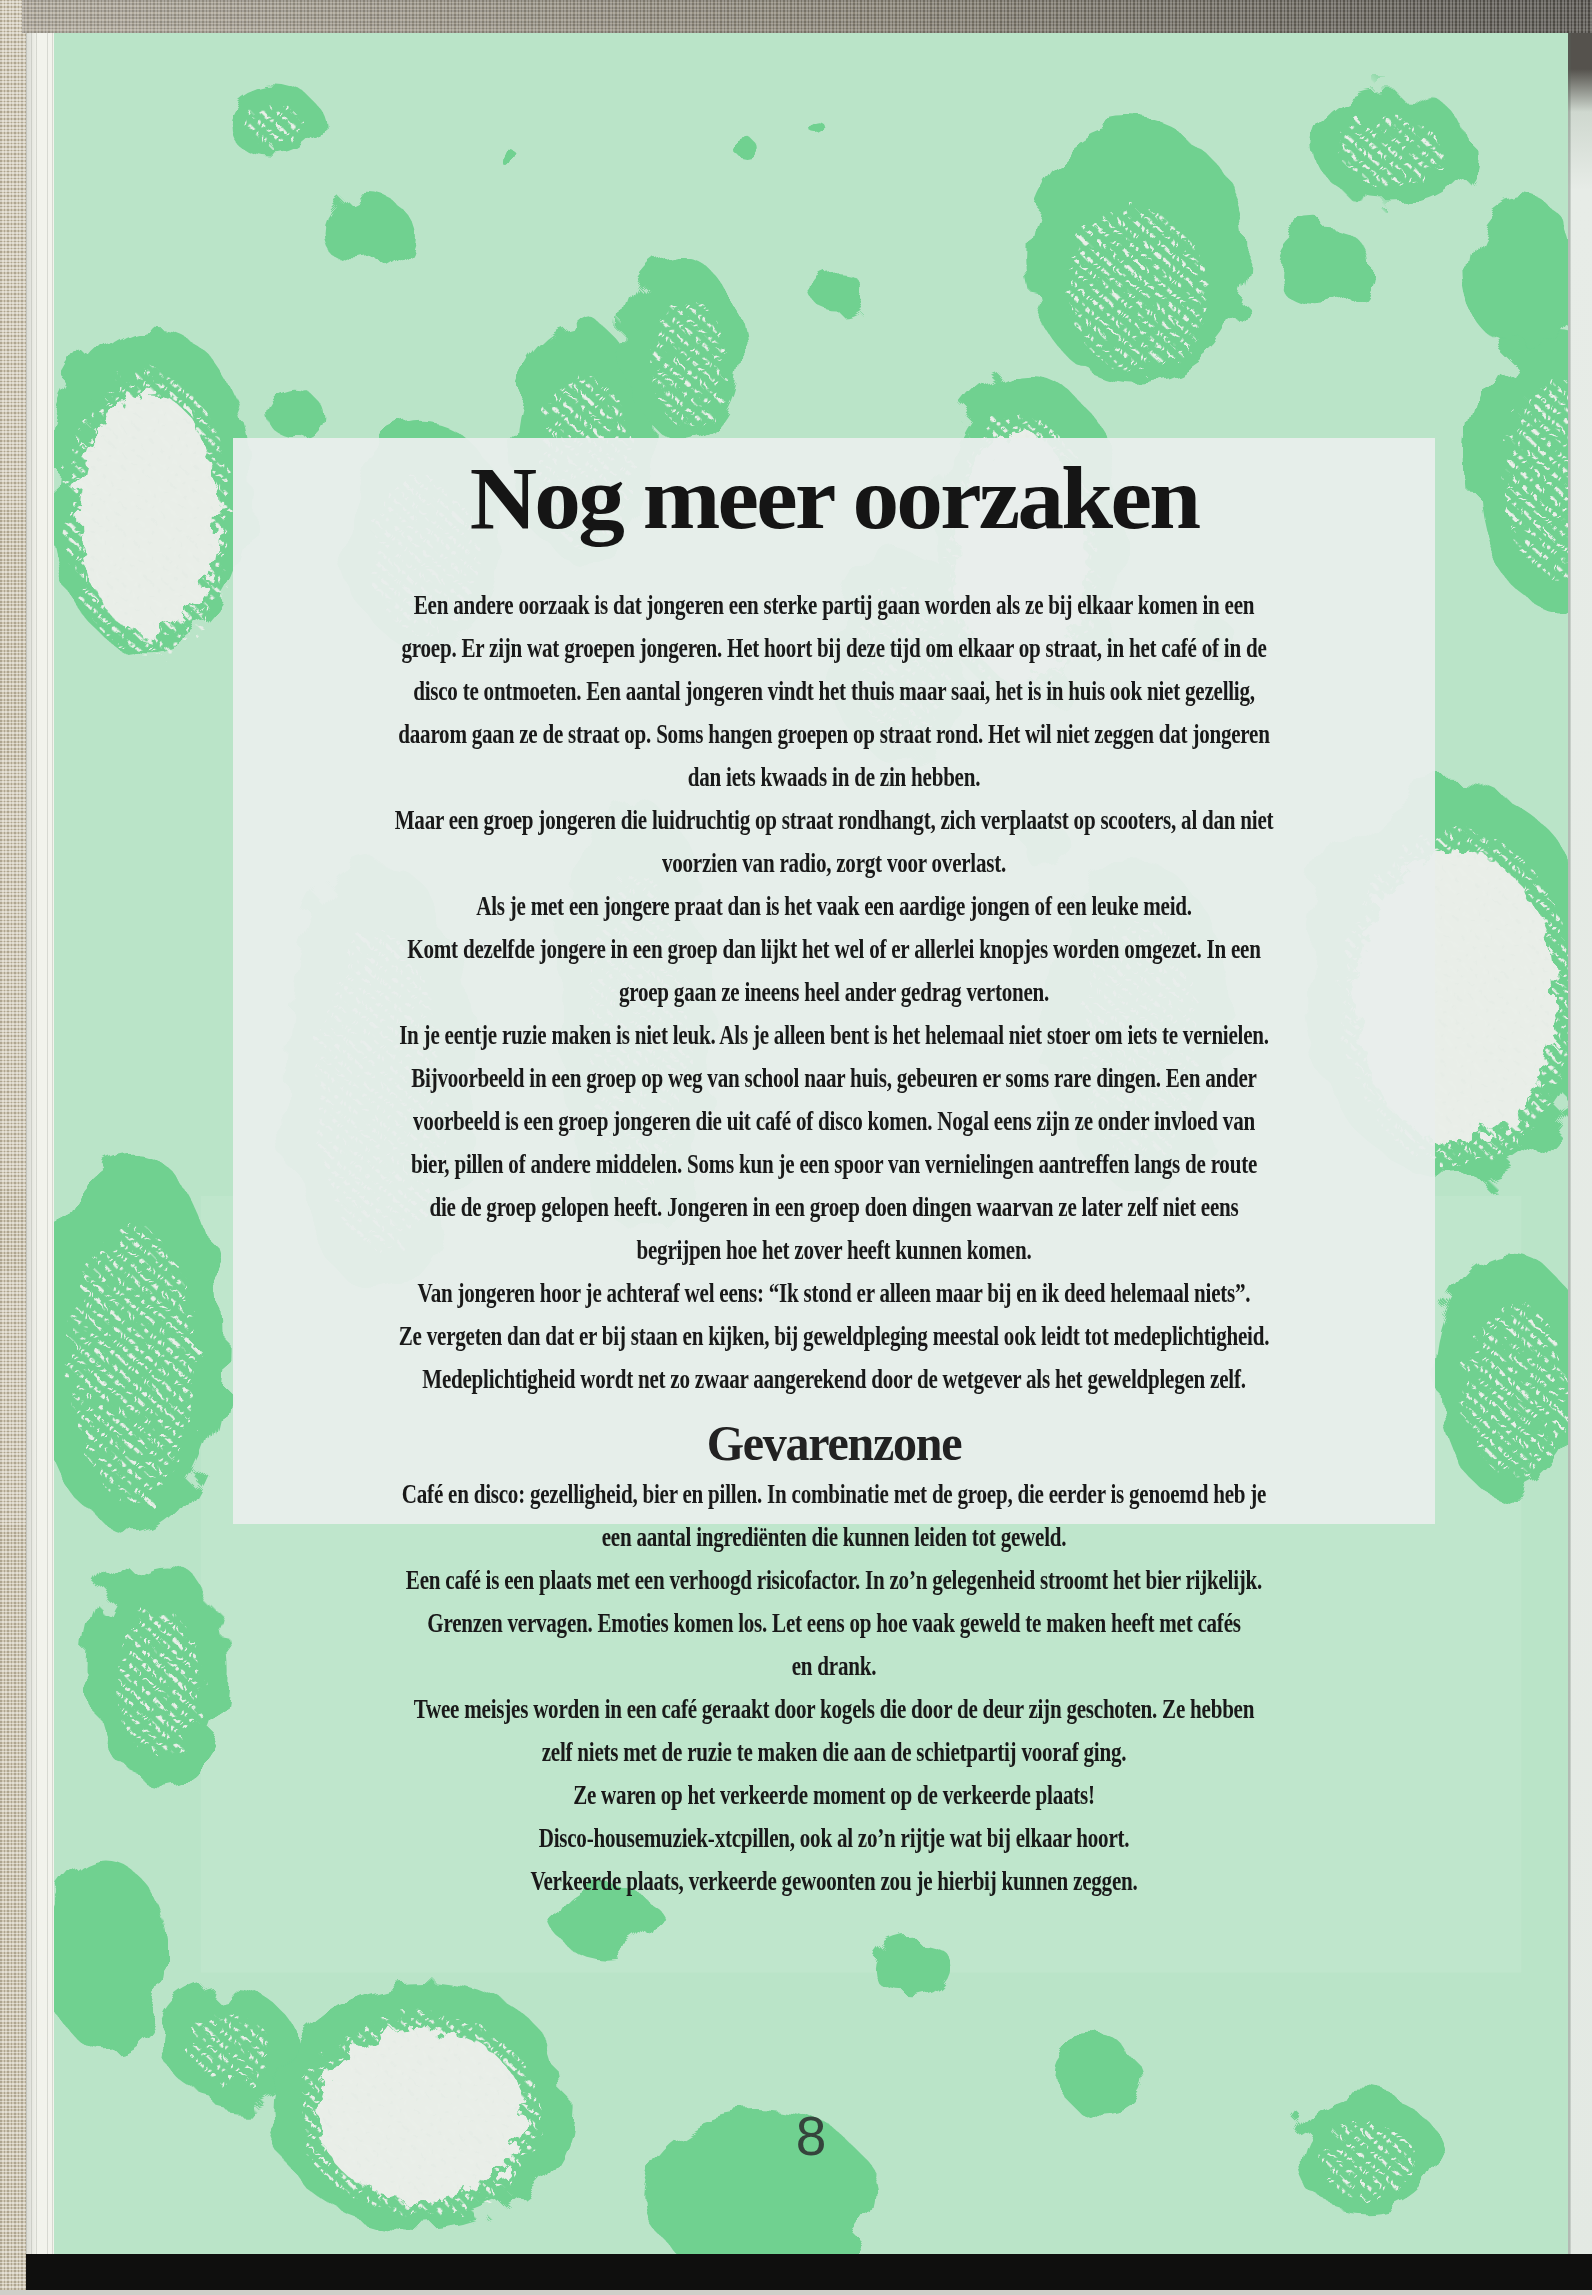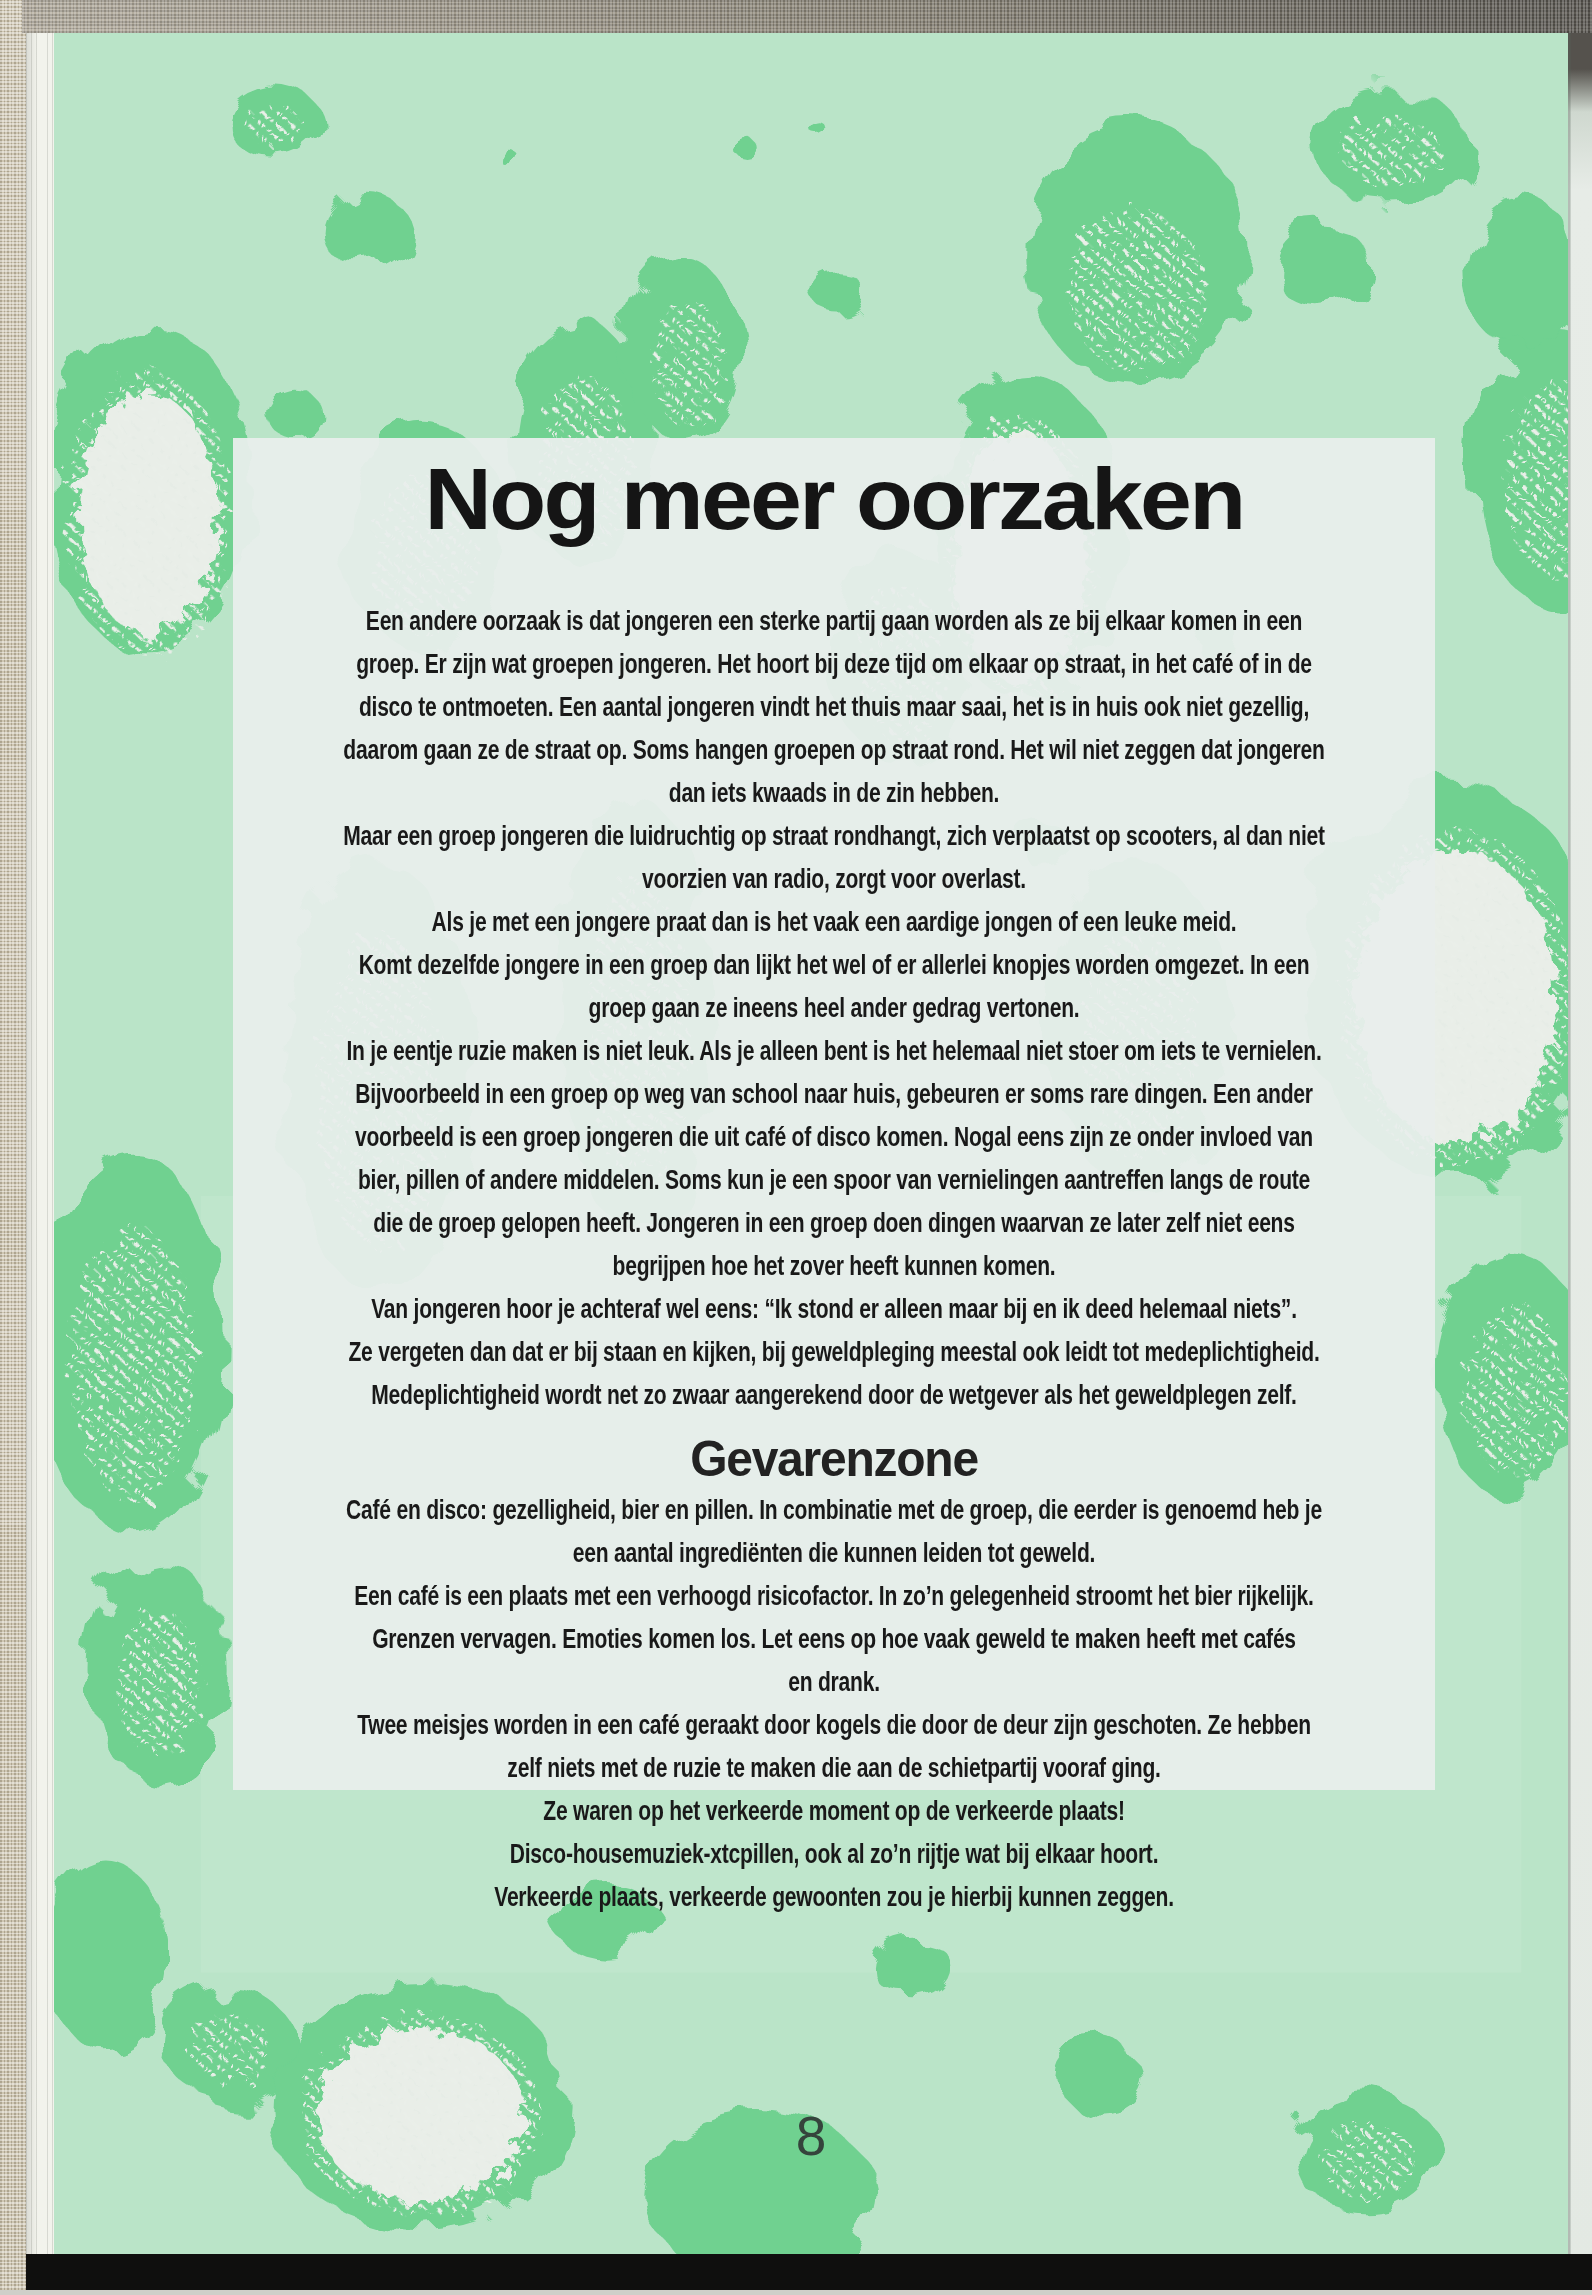--- a/index.html
+++ b/index.html
@@ -53,33 +53,34 @@
     background:#cfcfc9;
   }
   
   .green-page{
     position:absolute;left:54px;top:31px;width:1515px;height:2223px;z-index:1;
     background:#bae4c8;
   }
   .texture{position:absolute;left:0;top:0;}
   
   .content-box{
-    position:absolute;left:233px;top:438px;width:1202px;height:1352px;z-index:2;
+    position:absolute;left:233px;top:438px;width:1202px;height:1086px;z-index:2;
     background:rgba(233,238,236,.94);
+    font-family:Liberation Serif, serif;
   }
   .page-title{
     position:absolute;top:12px;left:0;right:0;margin:0;
     text-align:center;
     font-size:88px;line-height:1.12;font-weight:700;
     letter-spacing:-2.6px;color:#151515;
     transform:scaleX(1.06);transform-origin:50% 50%;
     white-space:nowrap;
   }
   .flow{
-    position:absolute;top:162px;left:-35px;right:-35px;
+    position:absolute;top:146px;left:-35px;right:-35px;
     color:#191919;
   }
   .flow-line{
     height:43px;line-height:43px;
     text-align:center;white-space:nowrap;
     font-size:27px;font-weight:700;letter-spacing:-0.3px;
     transform:scaleX(0.78);transform-origin:50% 50%;
   }
   .flow-heading{
     height:60px;line-height:60px;margin-top:12px;

